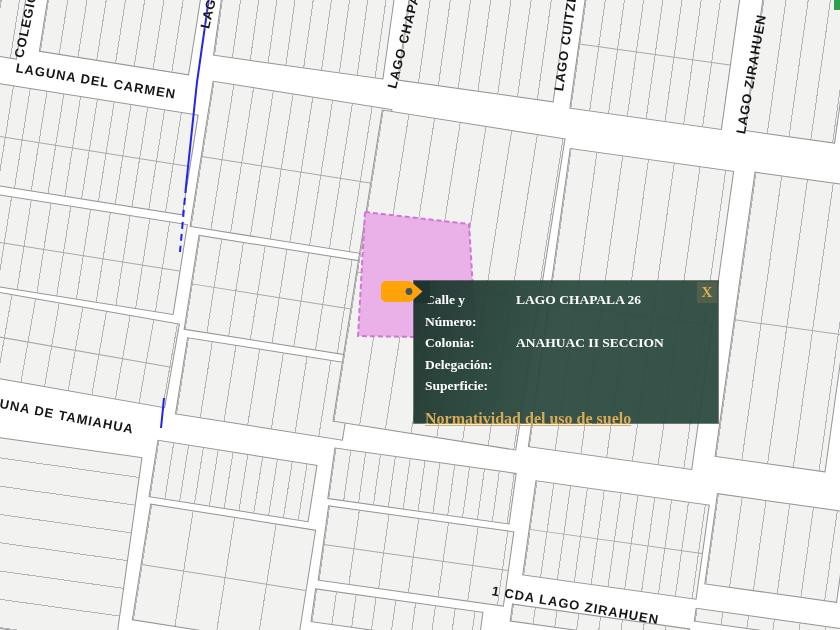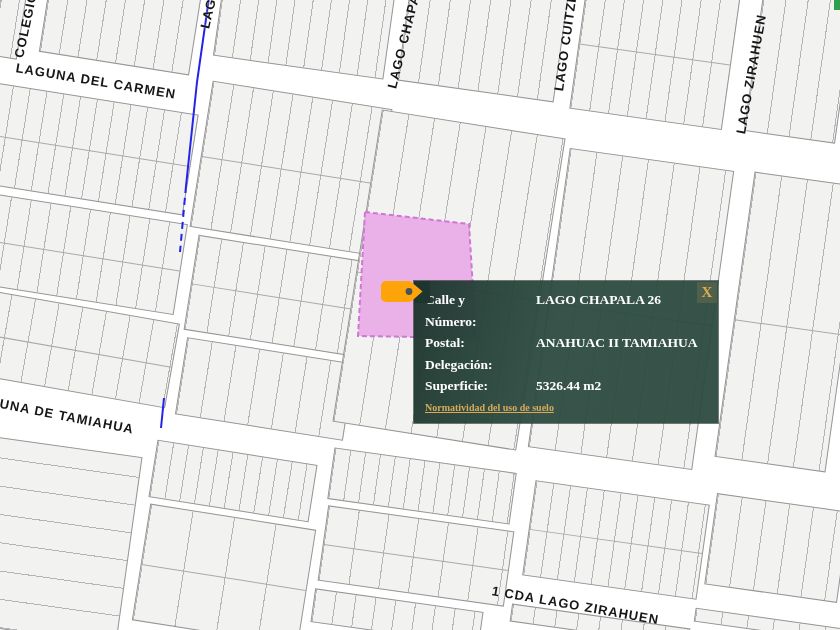--- a/index.html
+++ b/index.html
@@ -28,22 +28,22 @@
   #tagsvg{position:absolute;inset:0;z-index:6;pointer-events:none;}
 
   
   #popup{position:absolute;left:414px;top:281px;width:304px;height:142px;z-index:5;
          background:linear-gradient(103deg,rgba(31,53,46,.97) 0%,rgba(36,63,54,.96) 16%,rgba(45,75,65,.95) 45%,rgba(44,74,64,.95) 100%);
          color:#ffffff;font-family:"Liberation Serif",serif;font-weight:bold;
          box-shadow:0 0 0 1px rgba(20,38,32,.6);}
   #popup .inner{padding:8px 8px 0 11px;}
   .prow{display:flex;line-height:21.5px;font-size:13.5px;}
   .plabel{width:91px;flex:0 0 91px;}
-  .pvalue{flex:1;margin-left:20px;}
-  #plink{display:inline-block;margin-top:1px;font-size:10px;line-height:20px;
+  .pvalue{flex:1;}
+  #plink{display:inline-block;margin-top:12px;font-size:16px;line-height:20px;
          color:#d9aa57;text-decoration:underline;cursor:pointer;}
   #pclose{position:absolute;top:1px;right:1px;width:20px;height:21px;text-align:center;
           font-size:15px;line-height:21px;color:#d8ab55;cursor:pointer;
           background:rgba(216,171,85,.16);}
   #tagslot{position:absolute;left:0;top:0;width:16px;height:22px;background:#1d352e;}
 </style>
 </head>
 <body>
 
 <div id="map">
@@ -99,29 +99,28 @@
 
   <div id="popup">
     <div id="tagslot"></div>
     <div id="pclose">X</div>
     <div class="inner">
       <div class="prow">
         <span class="plabel">Calle y Número:</span>
         <span class="pvalue">LAGO CHAPALA 26</span>
       </div>
       <div class="prow">
-        <span class="plabel">Postal:</span>
-        <span class="pvalue">ANAHUAC II TAMIAHUA</span>
+        <span class="plabel">Colonia:</span>
+        <span class="pvalue">ANAHUAC II SECCION</span>
       </div>
       <div class="prow">
         <span class="plabel">Delegación:</span>
       </div>
       <div class="prow">
         <span class="plabel">Superficie:</span>
-        <span class="pvalue">5326.44 m2</span>
       </div>
       <a id="plink">Normatividad del uso de suelo</a>
     </div>
   </div>
 
   <svg id="tagsvg" width="840" height="630" viewBox="0 0 840 630">
     <g style="pointer-events:all;">
       <path d="M386,281 h22 c1.6,0 3.1,0.6 4.2,1.7 l10.3,8.8 -10.3,9 c-1.1,1 -2.6,1.5 -4.2,1.5 h-22 a5,5 0 0 1 -5,-5 v-11 a5,5 0 0 1 5,-5 z" fill="#ffa408"></path>
       <circle cx="409" cy="291.5" r="3.4" fill="#47525b"></circle>
     </g>

